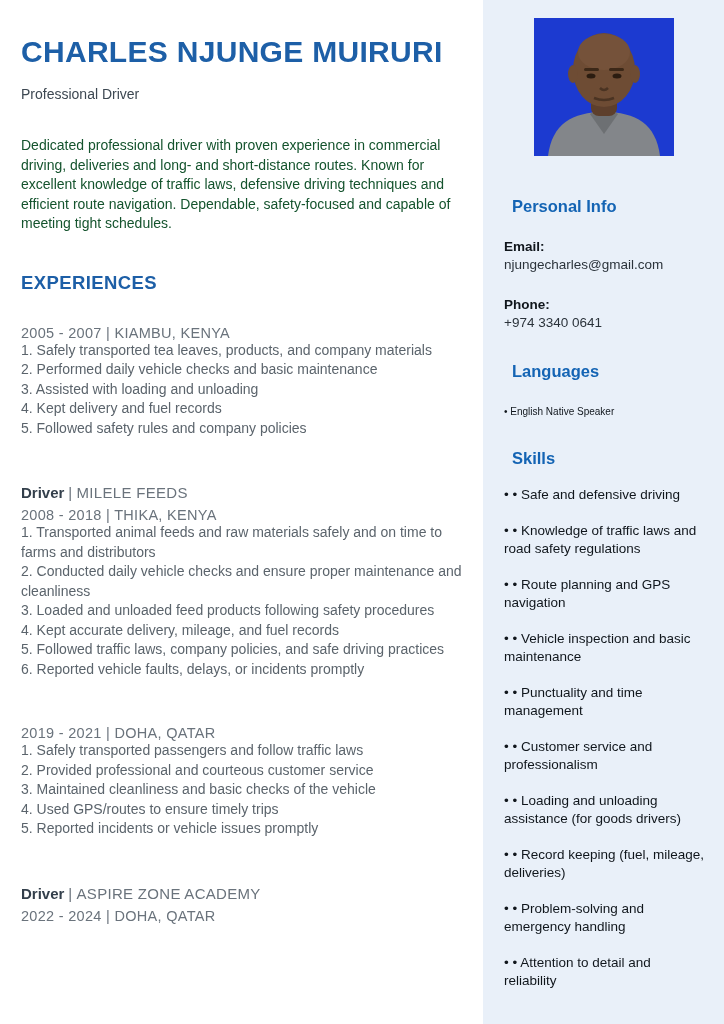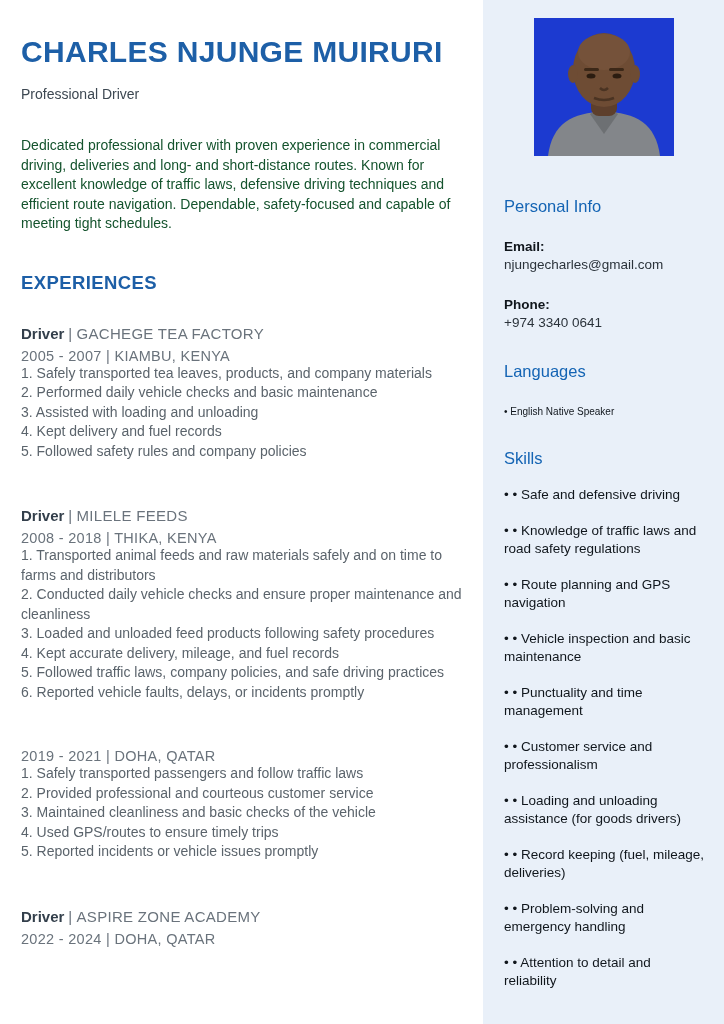--- a/index.html
+++ b/index.html
@@ -20,21 +20,21 @@
   .exp-title { font-size:15px; color:#6a737c; letter-spacing:0.3px; }
   .exp-title .role { font-weight:700; color:#333f4b; letter-spacing:0; }
   .exp-title .sep { padding:0 4px; }
   .exp-dates { margin-top:6px; font-size:14.5px; color:#6a737c; letter-spacing:0.3px; }
   .exp-bullets { font-size:14px; line-height:19.5px; color:#5b646c; }
 
   
   .sidebar { position:absolute; top:0; right:0; width:241px; height:1024px; background:#e9f0f9; }
   .photo { width:140px; height:138px; margin:18px auto 0; display:block; }
   .side-content { padding:0 18px 0 21px; }
-  .side-heading { margin:0; font-size:16.5px; font-weight:400; color:#1464b4; }
+  .side-heading { margin:8px; font-size:16.5px; font-weight:700; color:#1464b4; }
   .heading-personal { margin-top:41px; }
   .heading-languages { margin-top:30px; }
   .heading-skills { margin-top:28px; }
   .field { margin-top:22px; font-size:13.5px; line-height:18px; }
   .field .label { font-weight:700; color:#10161c;margin-top:16px; }
   .field .value { color:#2b333b; }
   .lang-item { margin-top:22px; font-size:10px; line-height:18px; color:#10161c; }
   .skill-item { margin-top:18px; font-size:13.5px; line-height:18px; color:#10161c; }
 </style>
 </head>
@@ -43,23 +43,20 @@
 <div class="page">
 
   <div class="main">
     <h1 class="name">CHARLES NJUNGE MUIRURI</h1>
     <div class="job-title">Professional Driver</div>
     <p class="summary">Dedicated professional driver with proven experience in commercial driving, deliveries and long- and short-distance routes. Known for excellent knowledge of traffic laws, defensive driving techniques and efficient route navigation. Dependable, safety-focused and capable of meeting tight schedules.</p>
 
     <h2 class="experiences-heading">EXPERIENCES</h2>
 
     <section class="exp">
-      <div class="exp-title">
-        <span class="role">Driver</span><span class="sep">|</span><span class="company">GACHEGE TEA FACTORY</span>
-      </div>
       <div class="exp-dates">2005 - 2007 | KIAMBU, KENYA</div>
       <div class="exp-bullets">
         <div>1. Safely transported tea leaves, products, and company materials</div>
         <div>2. Performed daily vehicle checks and basic maintenance</div>
         <div>3. Assisted with loading and unloading</div>
         <div>4. Kept delivery and fuel records</div>
         <div>5. Followed safety rules and company policies</div>
       </div>
     </section>
 

